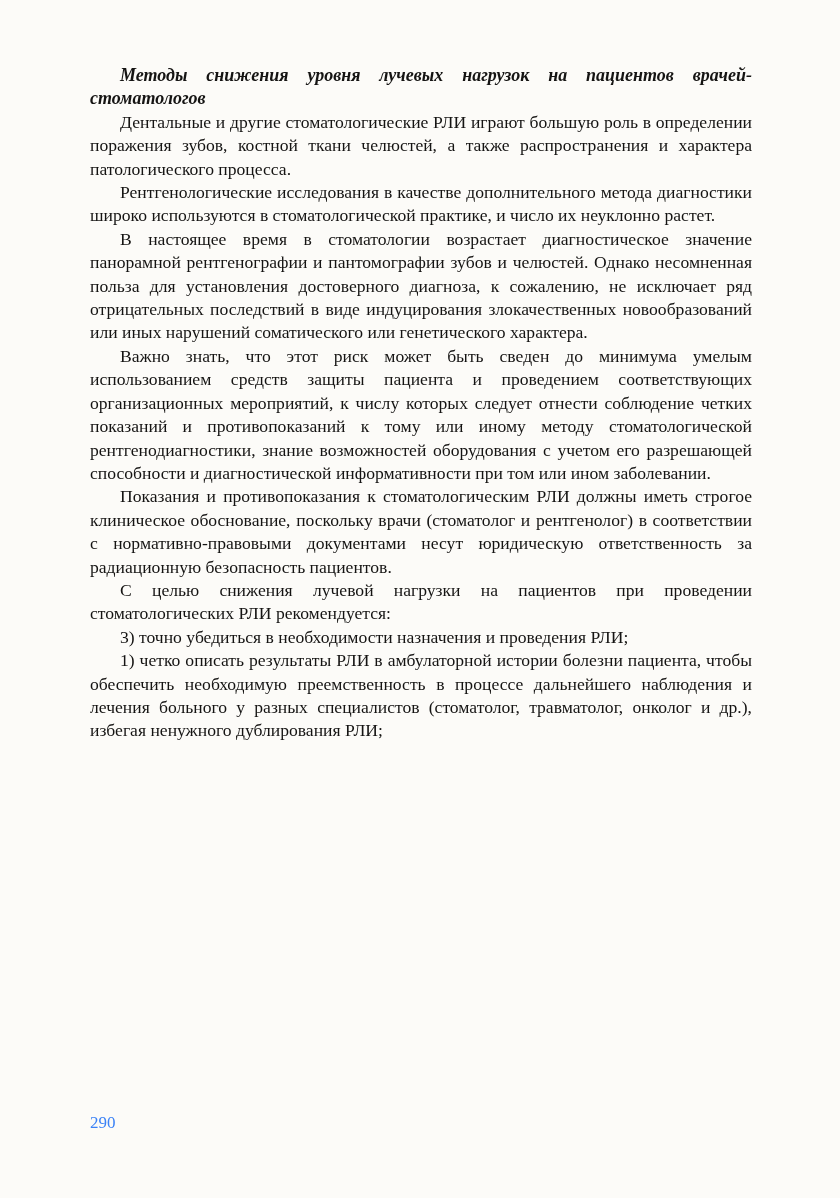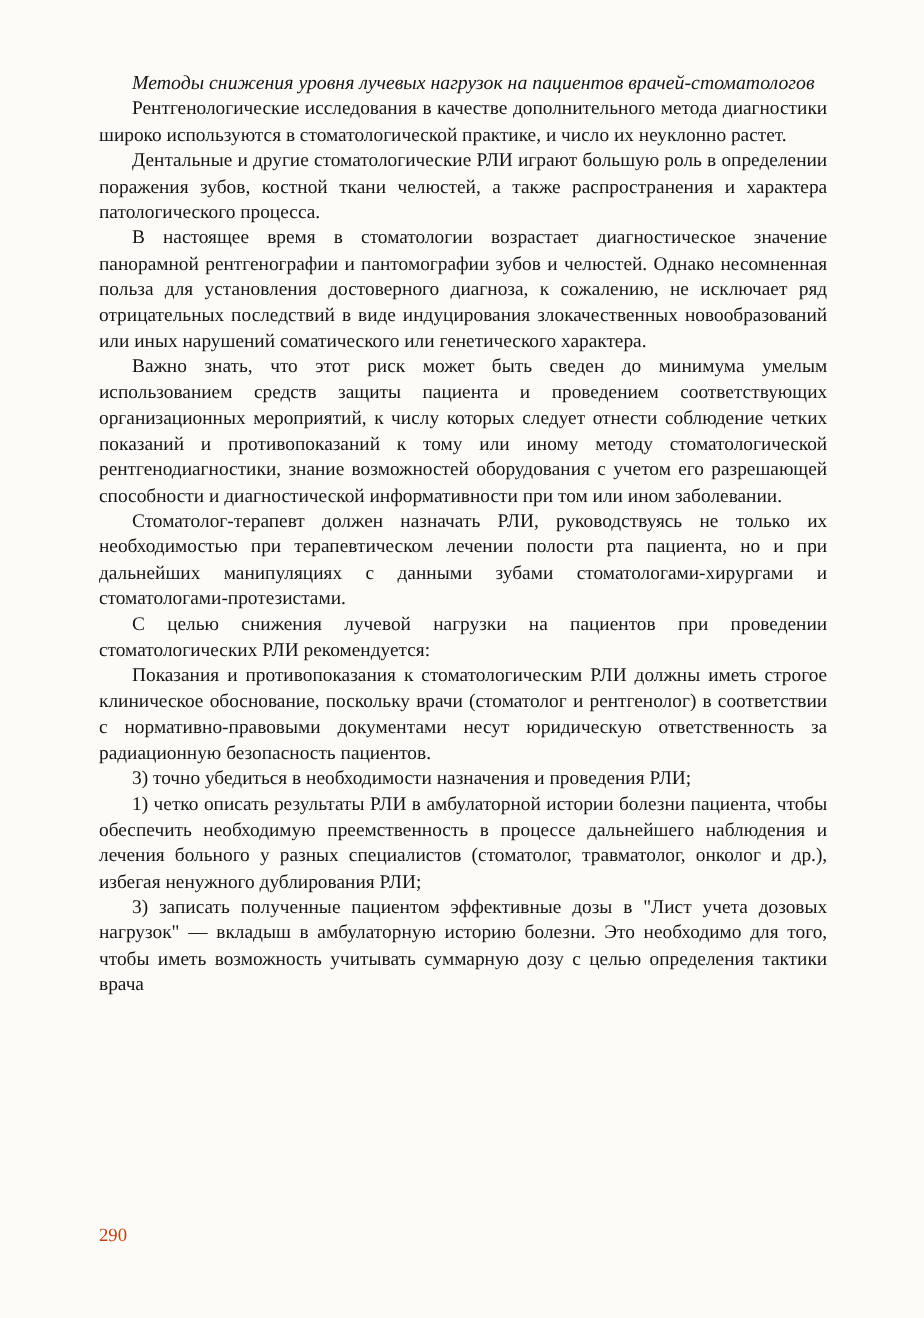--- a/index.html
+++ b/index.html
@@ -26,51 +26,49 @@
     top: 64px;
     width: 662px;
     font-size: 17.6px;
     line-height: 23.4px;
     text-align: justify;
     hyphens: auto;
     -webkit-hyphens: auto;
   }
   .heading {
     margin: 0;
-    font-weight: normal;
+    font-weight: bold;
     font-style: italic;
     text-indent: 30px;
     font-size: 18px;
     line-height: 23.4px;
   }
   p.para {
     margin: 0;
     text-indent: 30px;
   }
   .page-number {
     position: absolute;
     left: 90px;
     top: 1113px;
     font-size: 17px;
-    color: #c2410c;
+    color: #3b82f6;
   }
 </style>
 </head>
 <body>
 
 <div class="page">
   <div class="content">
     <p class="heading">Методы снижения уровня лучевых нагрузок на пациентов врачей-стоматологов</p>
     <div>
+        <p class="para">Дентальные и другие стоматологические РЛИ играют большую роль в определении поражения зубов, костной ткани челюстей, а также распространения и характера патологического процесса.</p>
         <p class="para">Рентгенологические исследования в качестве дополнительного метода диагностики широко используются в стоматологической практике, и число их неуклонно растет.</p>
-        <p class="para">Дентальные и другие стоматологические РЛИ играют большую роль в определении поражения зубов, костной ткани челюстей, а также распространения и характера патологического процесса.</p>
         <p class="para">В настоящее время в стоматологии возрастает диагностическое значение панорамной рентгенографии и пантомографии зубов и челюстей. Однако несомненная польза для установления достоверного диагноза, к сожалению, не исключает ряд отрицательных последствий в виде индуцирования злокачественных новообразований или иных нарушений соматического или генетического характера.</p>
         <p class="para">Важно знать, что этот риск может быть сведен до минимума умелым использованием средств защиты пациента и проведением соответствующих организационных мероприятий, к числу которых следует отнести соблюдение четких показаний и противопоказаний к тому или иному методу стоматологической рентгенодиагностики, знание возможностей оборудования с учетом его разрешающей способности и диагностической информативности при том или ином заболевании.</p>
-        <p class="para">Стоматолог-терапевт должен назначать РЛИ, руководствуясь не только их необходимостью при терапевтическом лечении полости рта пациента, но и при дальнейших манипуляциях с данными зубами стоматологами-хирургами и стоматологами-протезистами.</p>
+        <p class="para">Показания и противопоказания к стоматологическим РЛИ должны иметь строгое клиническое обоснование, поскольку врачи (стоматолог и рентгенолог) в соответствии с нормативно-правовыми документами несут юридическую ответственность за радиационную безопасность пациентов.</p>
         <p class="para">С целью снижения лучевой нагрузки на пациентов при проведении стоматологических РЛИ рекомендуется:</p>
-        <p class="para">Показания и противопоказания к стоматологическим РЛИ должны иметь строгое клиническое обоснование, поскольку врачи (стоматолог и рентгенолог) в соответствии с нормативно-правовыми документами несут юридическую ответственность за радиационную безопасность пациентов.</p>
         <p class="para">3) точно убедиться в необходимости назначения и проведения РЛИ;</p>
         <p class="para">1) четко описать результаты РЛИ в амбулаторной истории болезни пациента, чтобы обеспечить необходимую преемственность в процессе дальнейшего наблюдения и лечения больного у разных специалистов (стоматолог, травматолог, онколог и др.), избегая ненужного дублирования РЛИ;</p>
-        <p class="para">3) записать полученные пациентом эффективные дозы в "Лист учета дозовых нагрузок" — вкладыш в амбулаторную историю болезни. Это необходимо для того, чтобы иметь возможность учитывать суммарную дозу с целью определения тактики врача</p>
       </div>
   </div>
   <div class="page-number">290</div>
 </div>
 
 </body></html>

